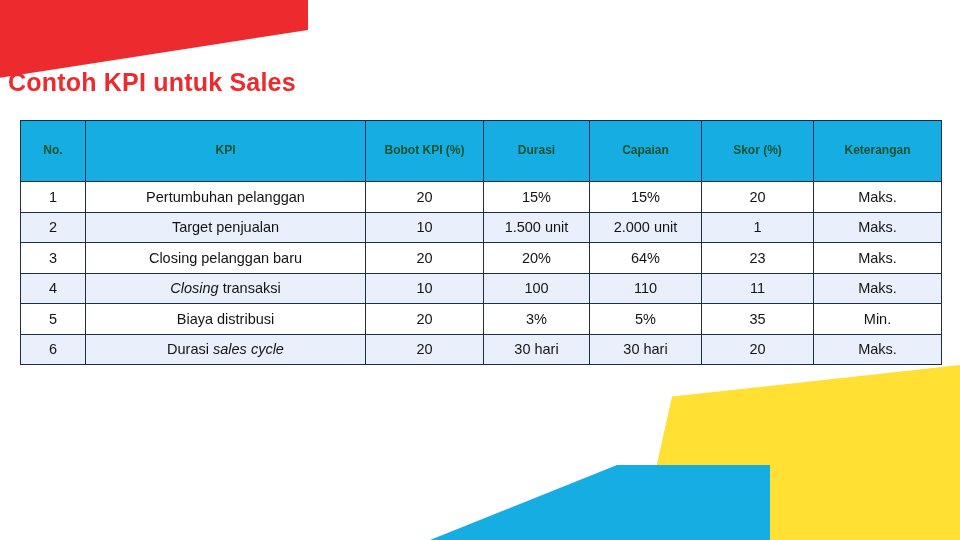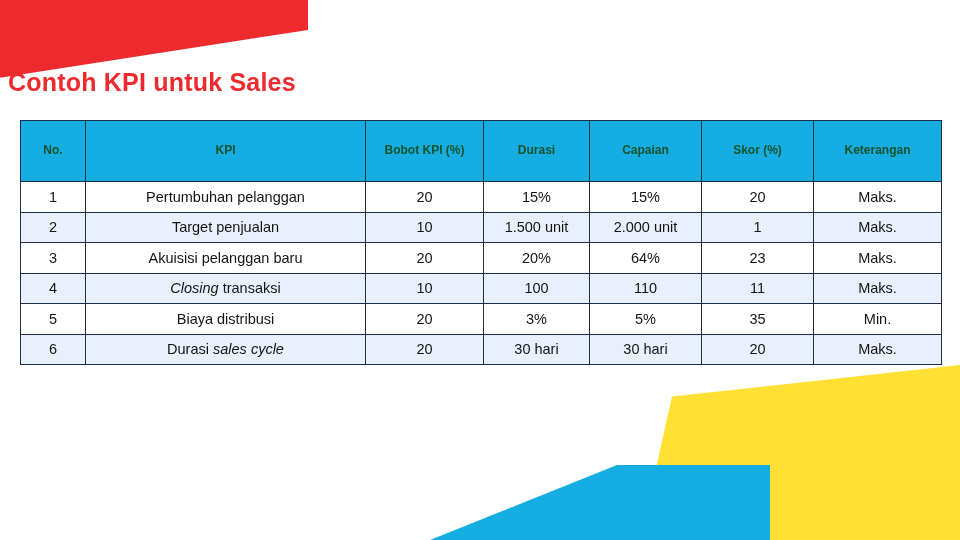--- a/index.html
+++ b/index.html
@@ -158,21 +158,21 @@
         <td>2</td>
         <td class="kpi-name"><span>Target penjualan</span><span class="ital"></span><span></span></td>
         <td>10</td>
         <td>1.500 unit</td>
         <td>2.000 unit</td>
         <td>1</td>
         <td>Maks.</td>
       </tr>
       <tr class="plain">
         <td>3</td>
-        <td class="kpi-name"><span>Akuisisi pelanggan baru</span><span class="ital"></span><span></span></td>
+        <td class="kpi-name"><span>Closing pelanggan baru</span><span class="ital"></span><span></span></td>
         <td>20</td>
         <td>20%</td>
         <td>64%</td>
         <td>23</td>
         <td>Maks.</td>
       </tr>
       <tr class="alt">
         <td>4</td>
         <td class="kpi-name"><span></span><span class="ital">Closing</span><span> transaksi</span></td>
         <td>10</td>

